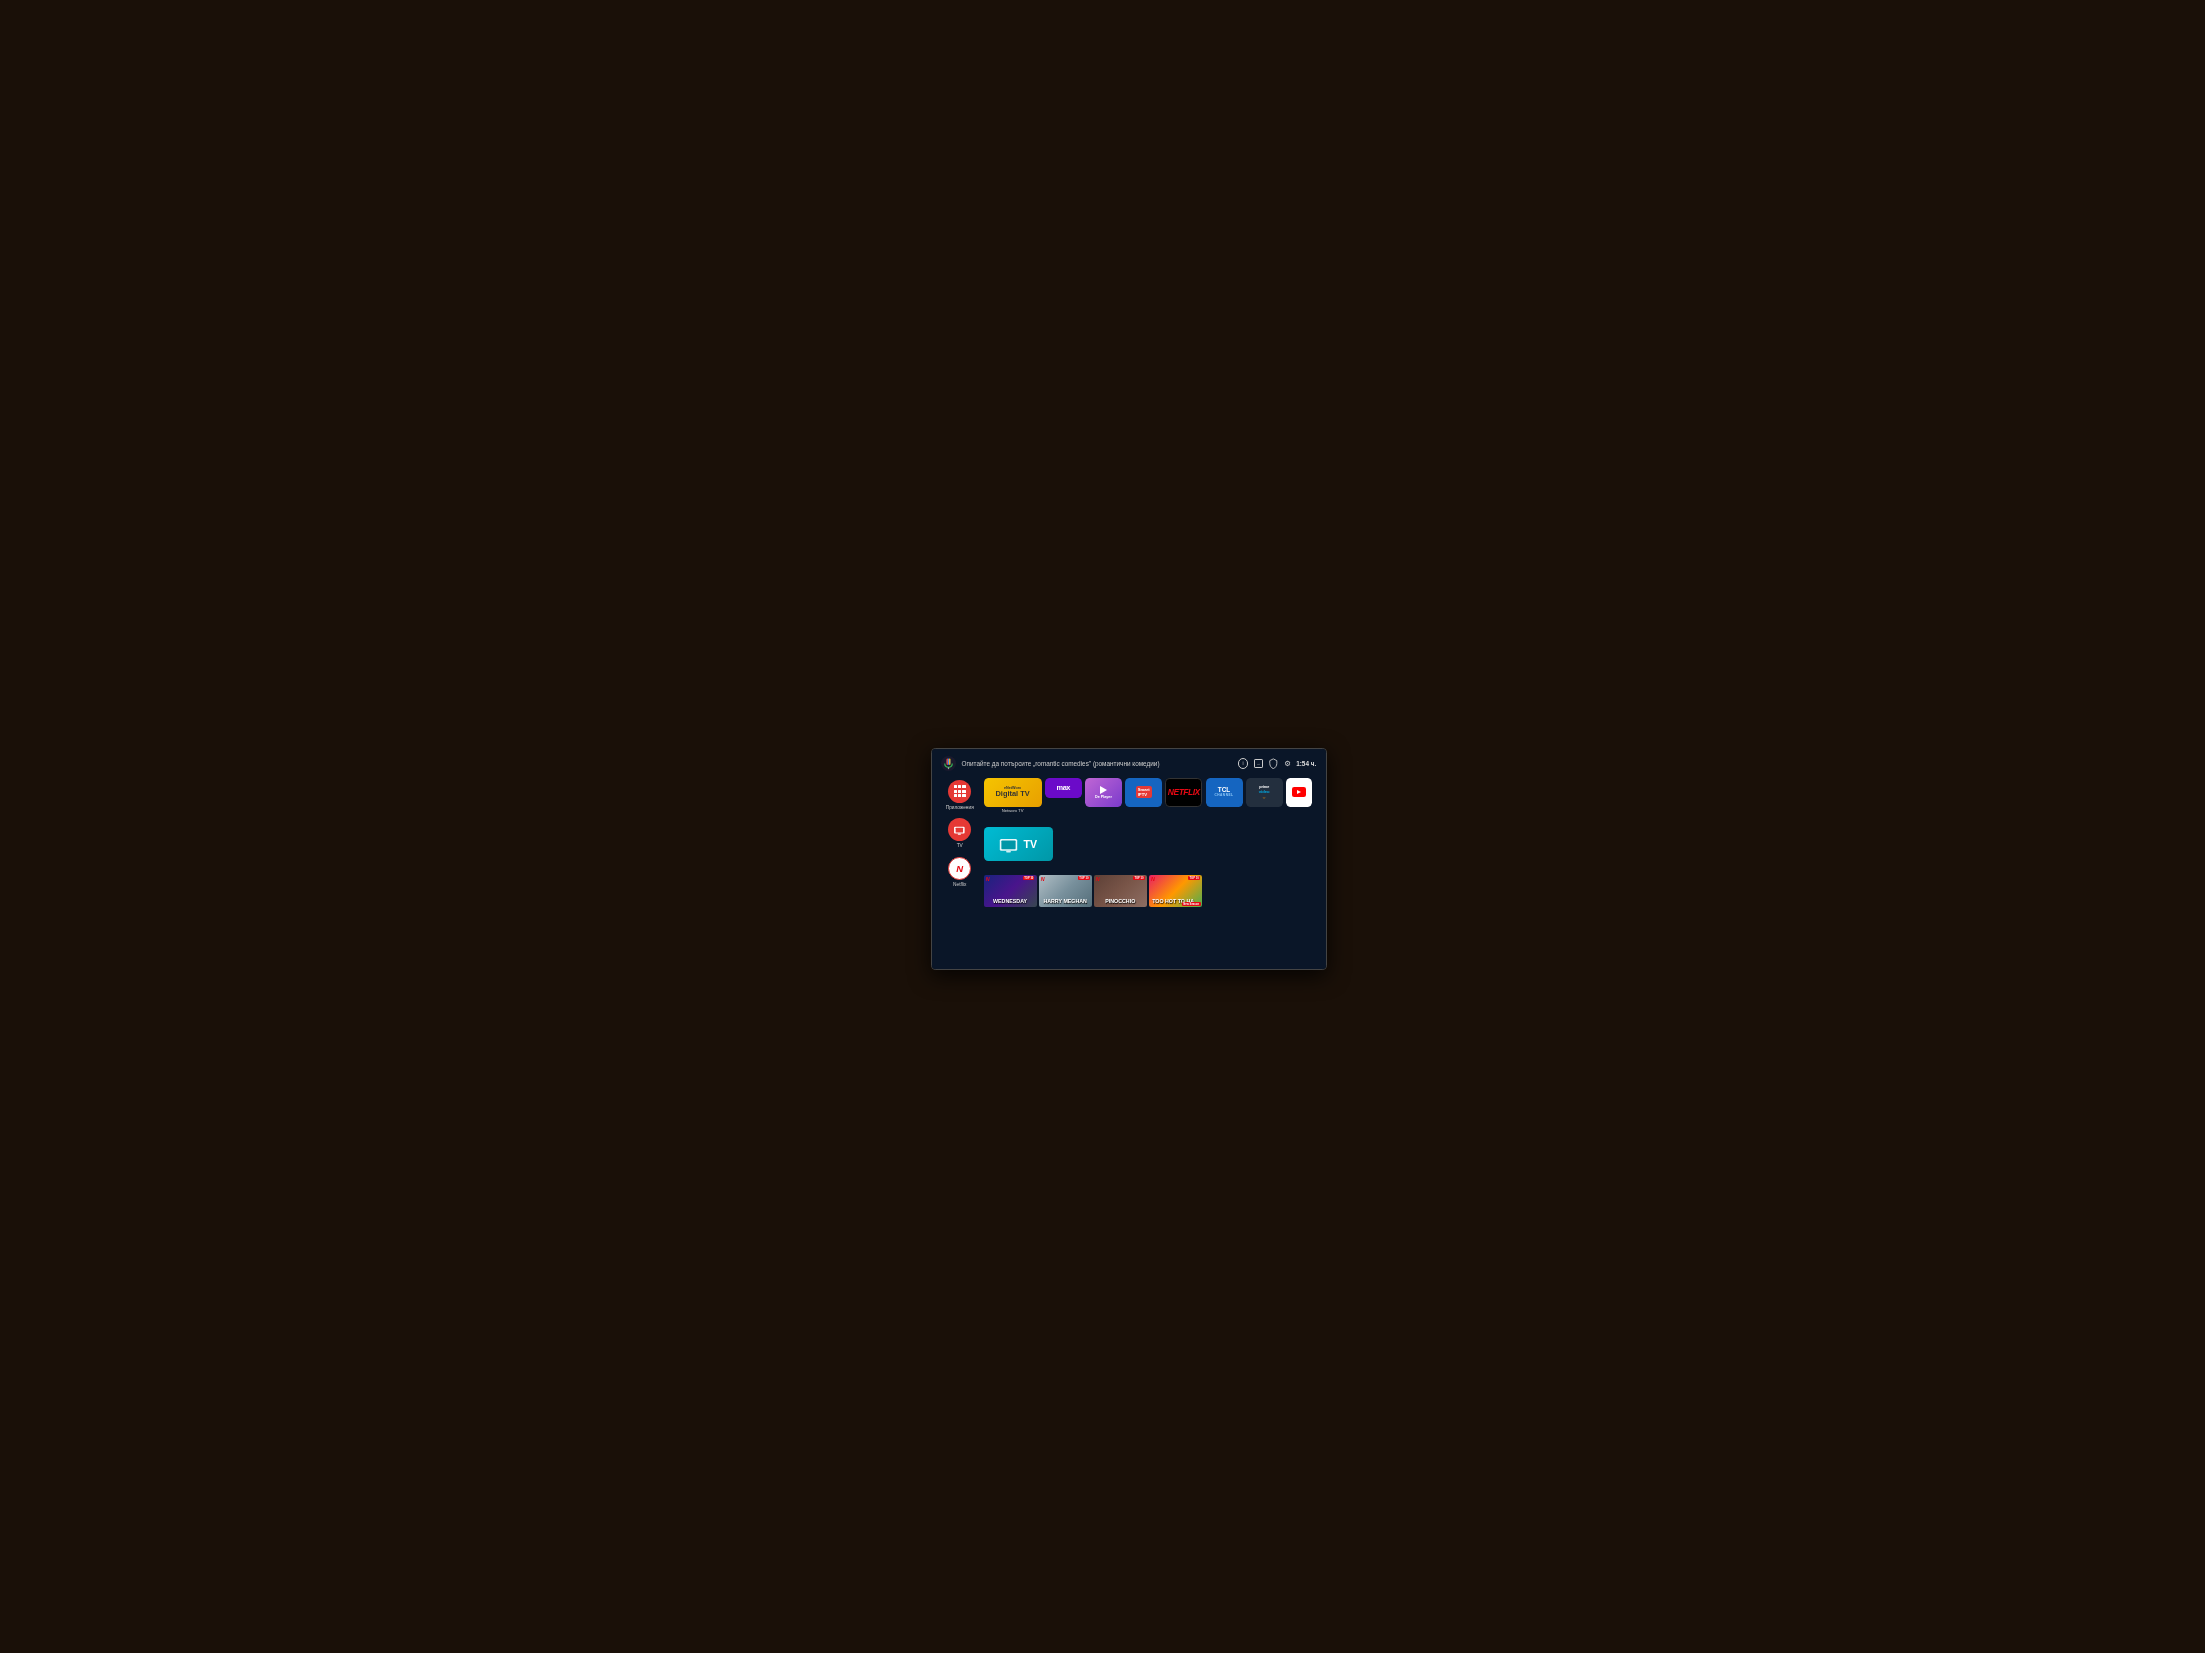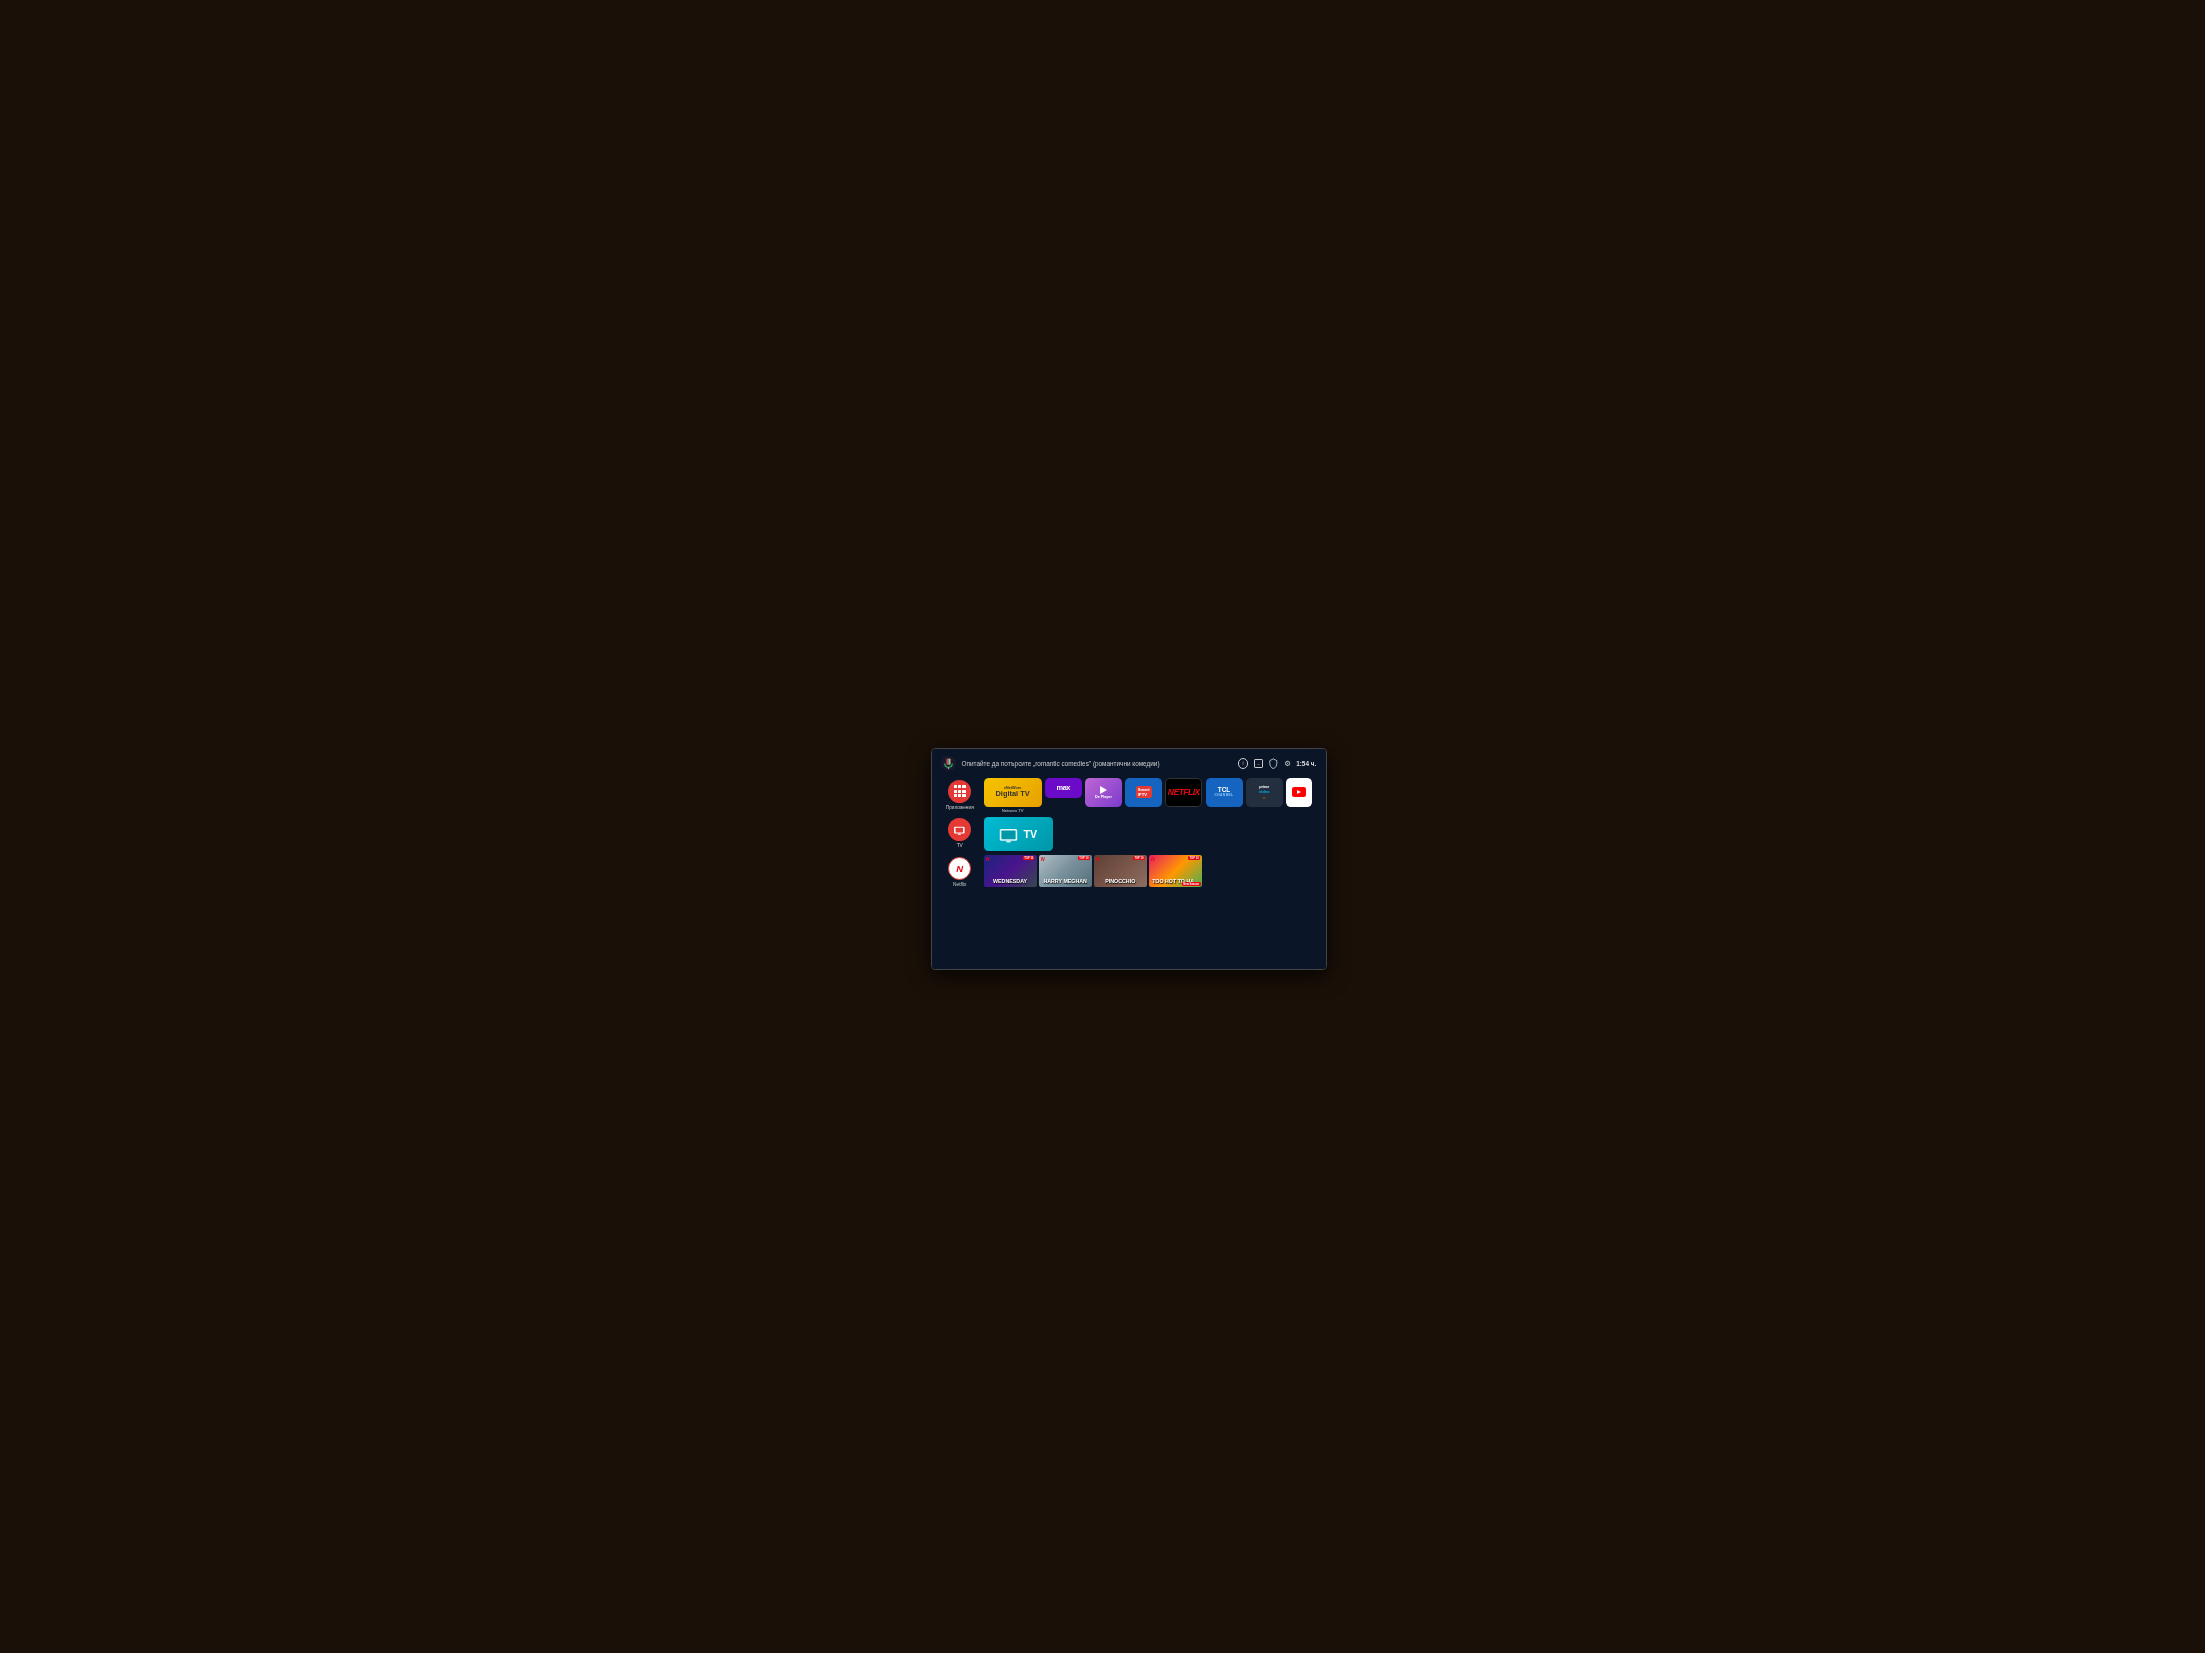--- a/index.html
+++ b/index.html
@@ -168,21 +168,21 @@
       font-size: 9.5px;
       font-weight: 900;
       font-style: italic;
     }
 
     
     .content-area {
       flex: 1;
       display: flex;
       flex-direction: column;
-      gap: 4px;
+      gap: 14px;
       overflow: hidden;
     }
 
     
     .apps-row {
       display: flex;
       gap: 3.2px;
       align-items: flex-start;
       flex-shrink: 0;
     }

